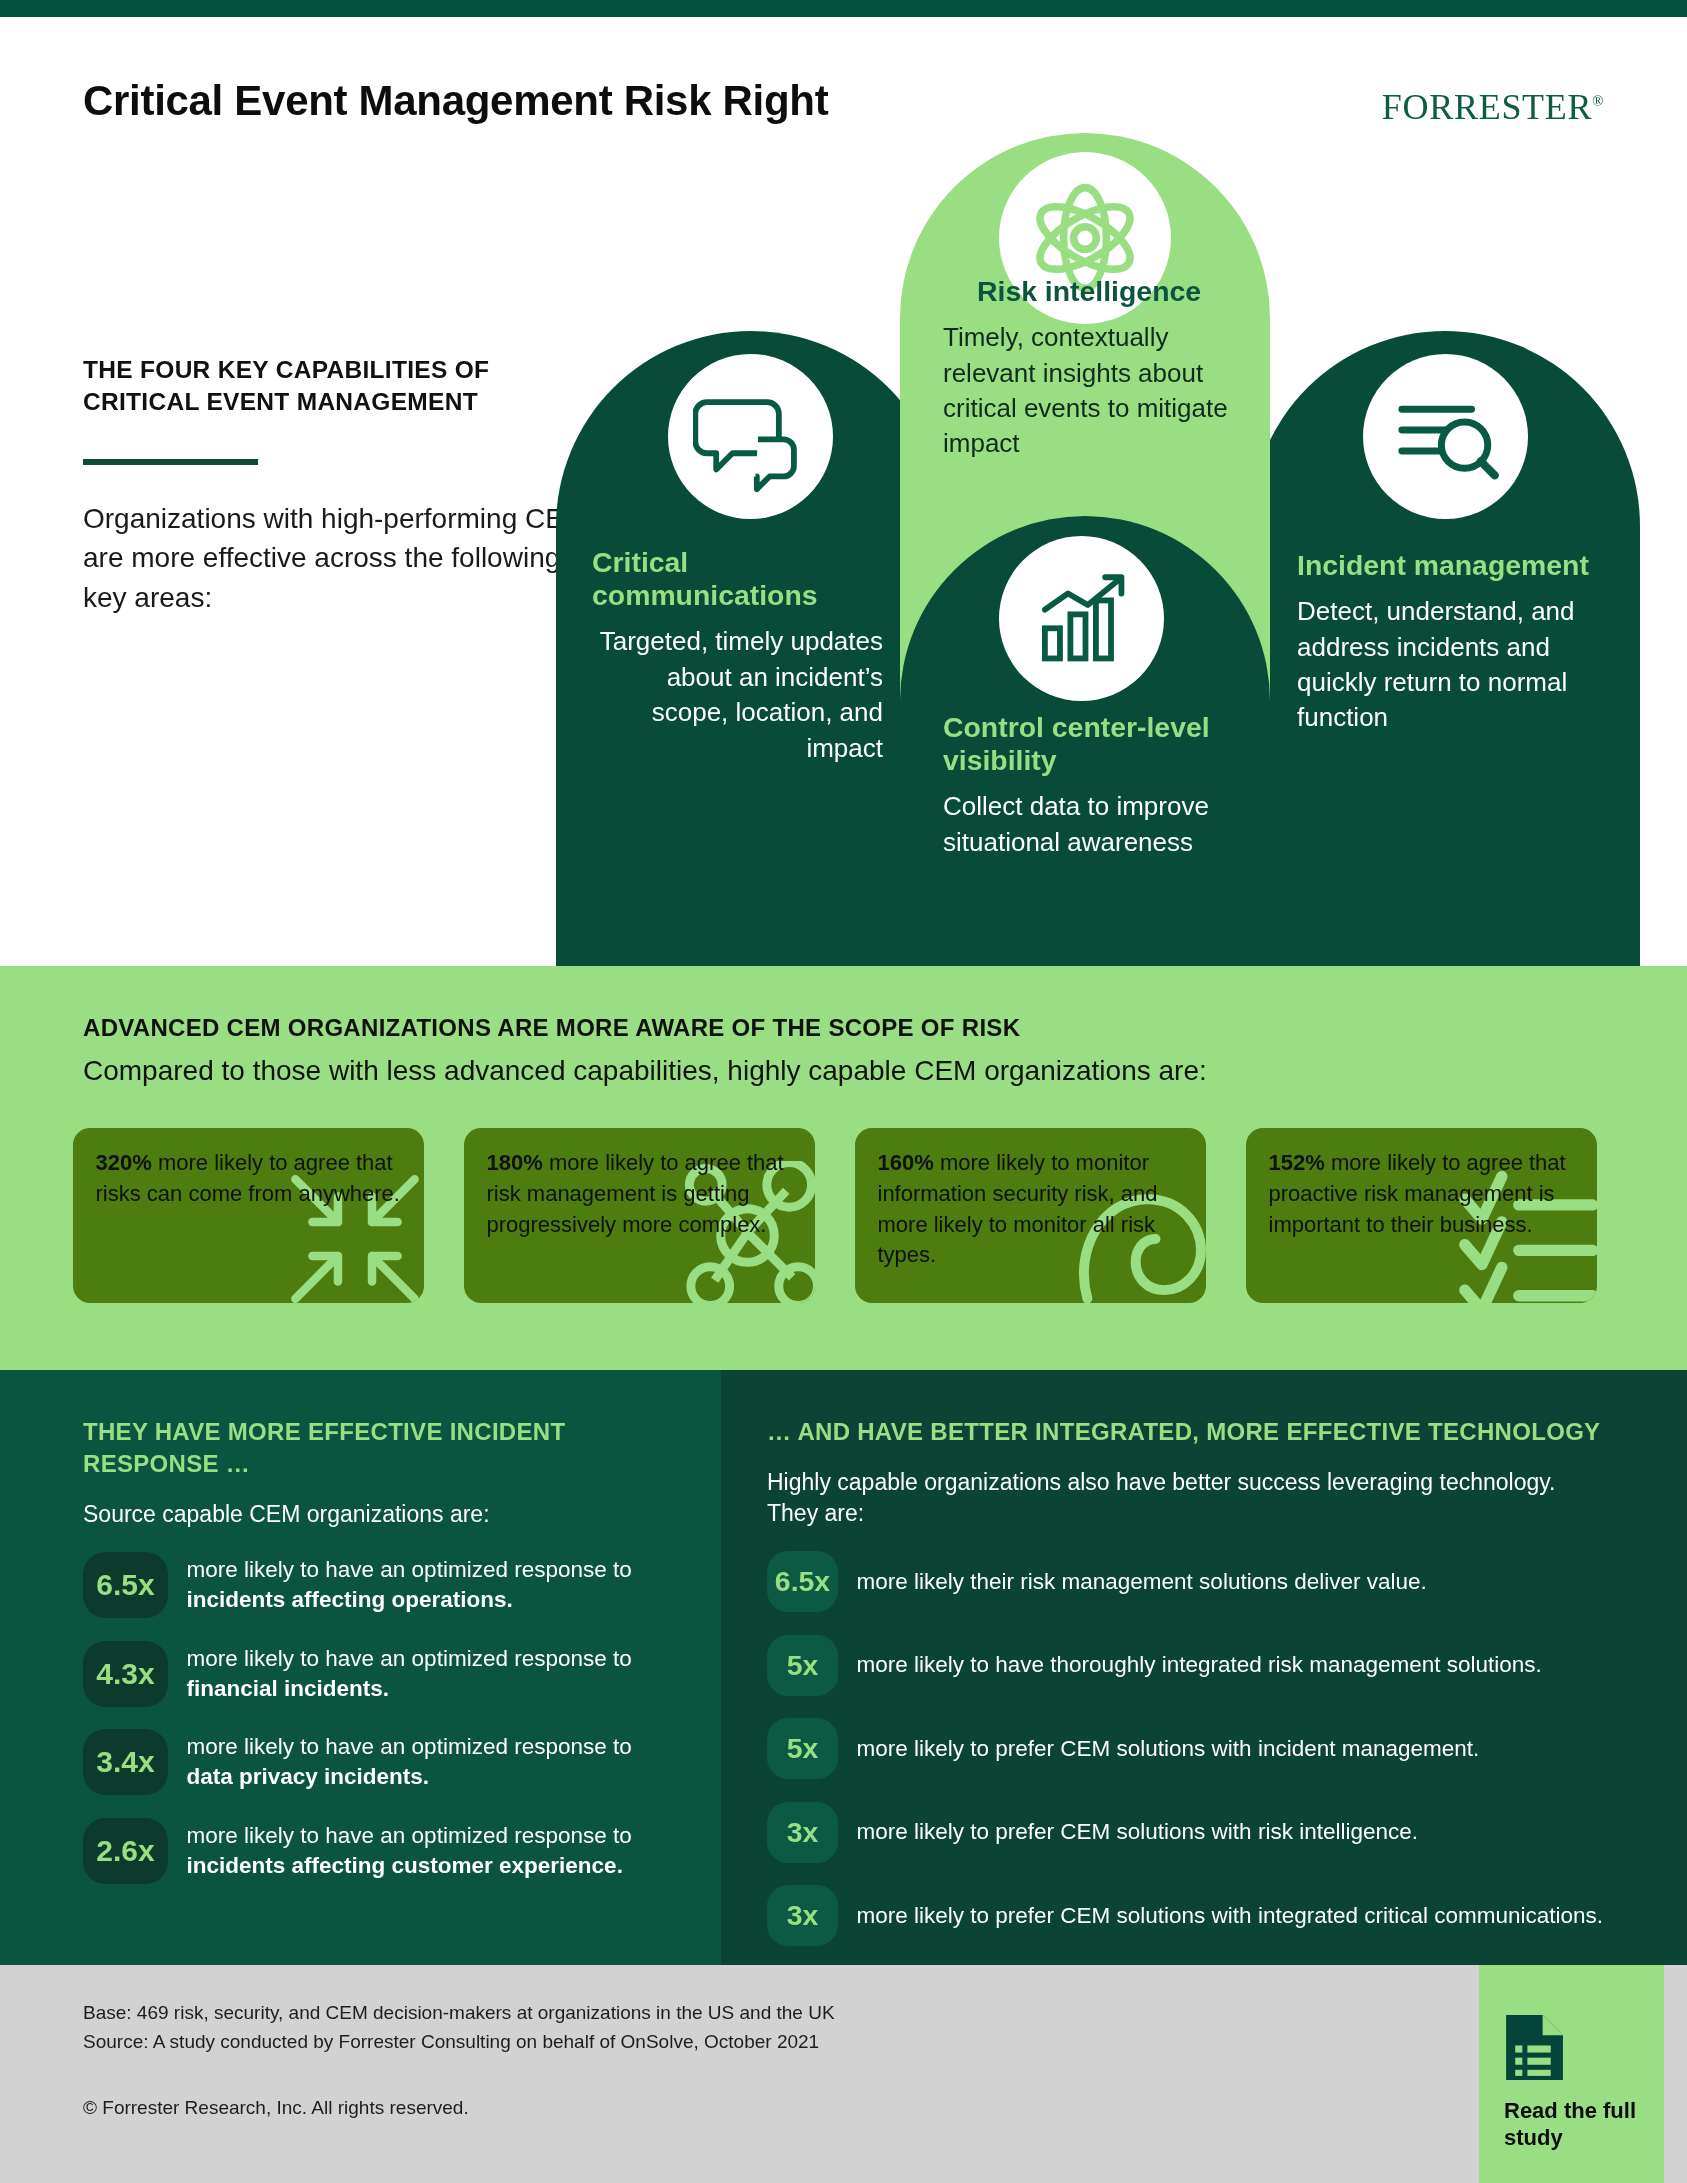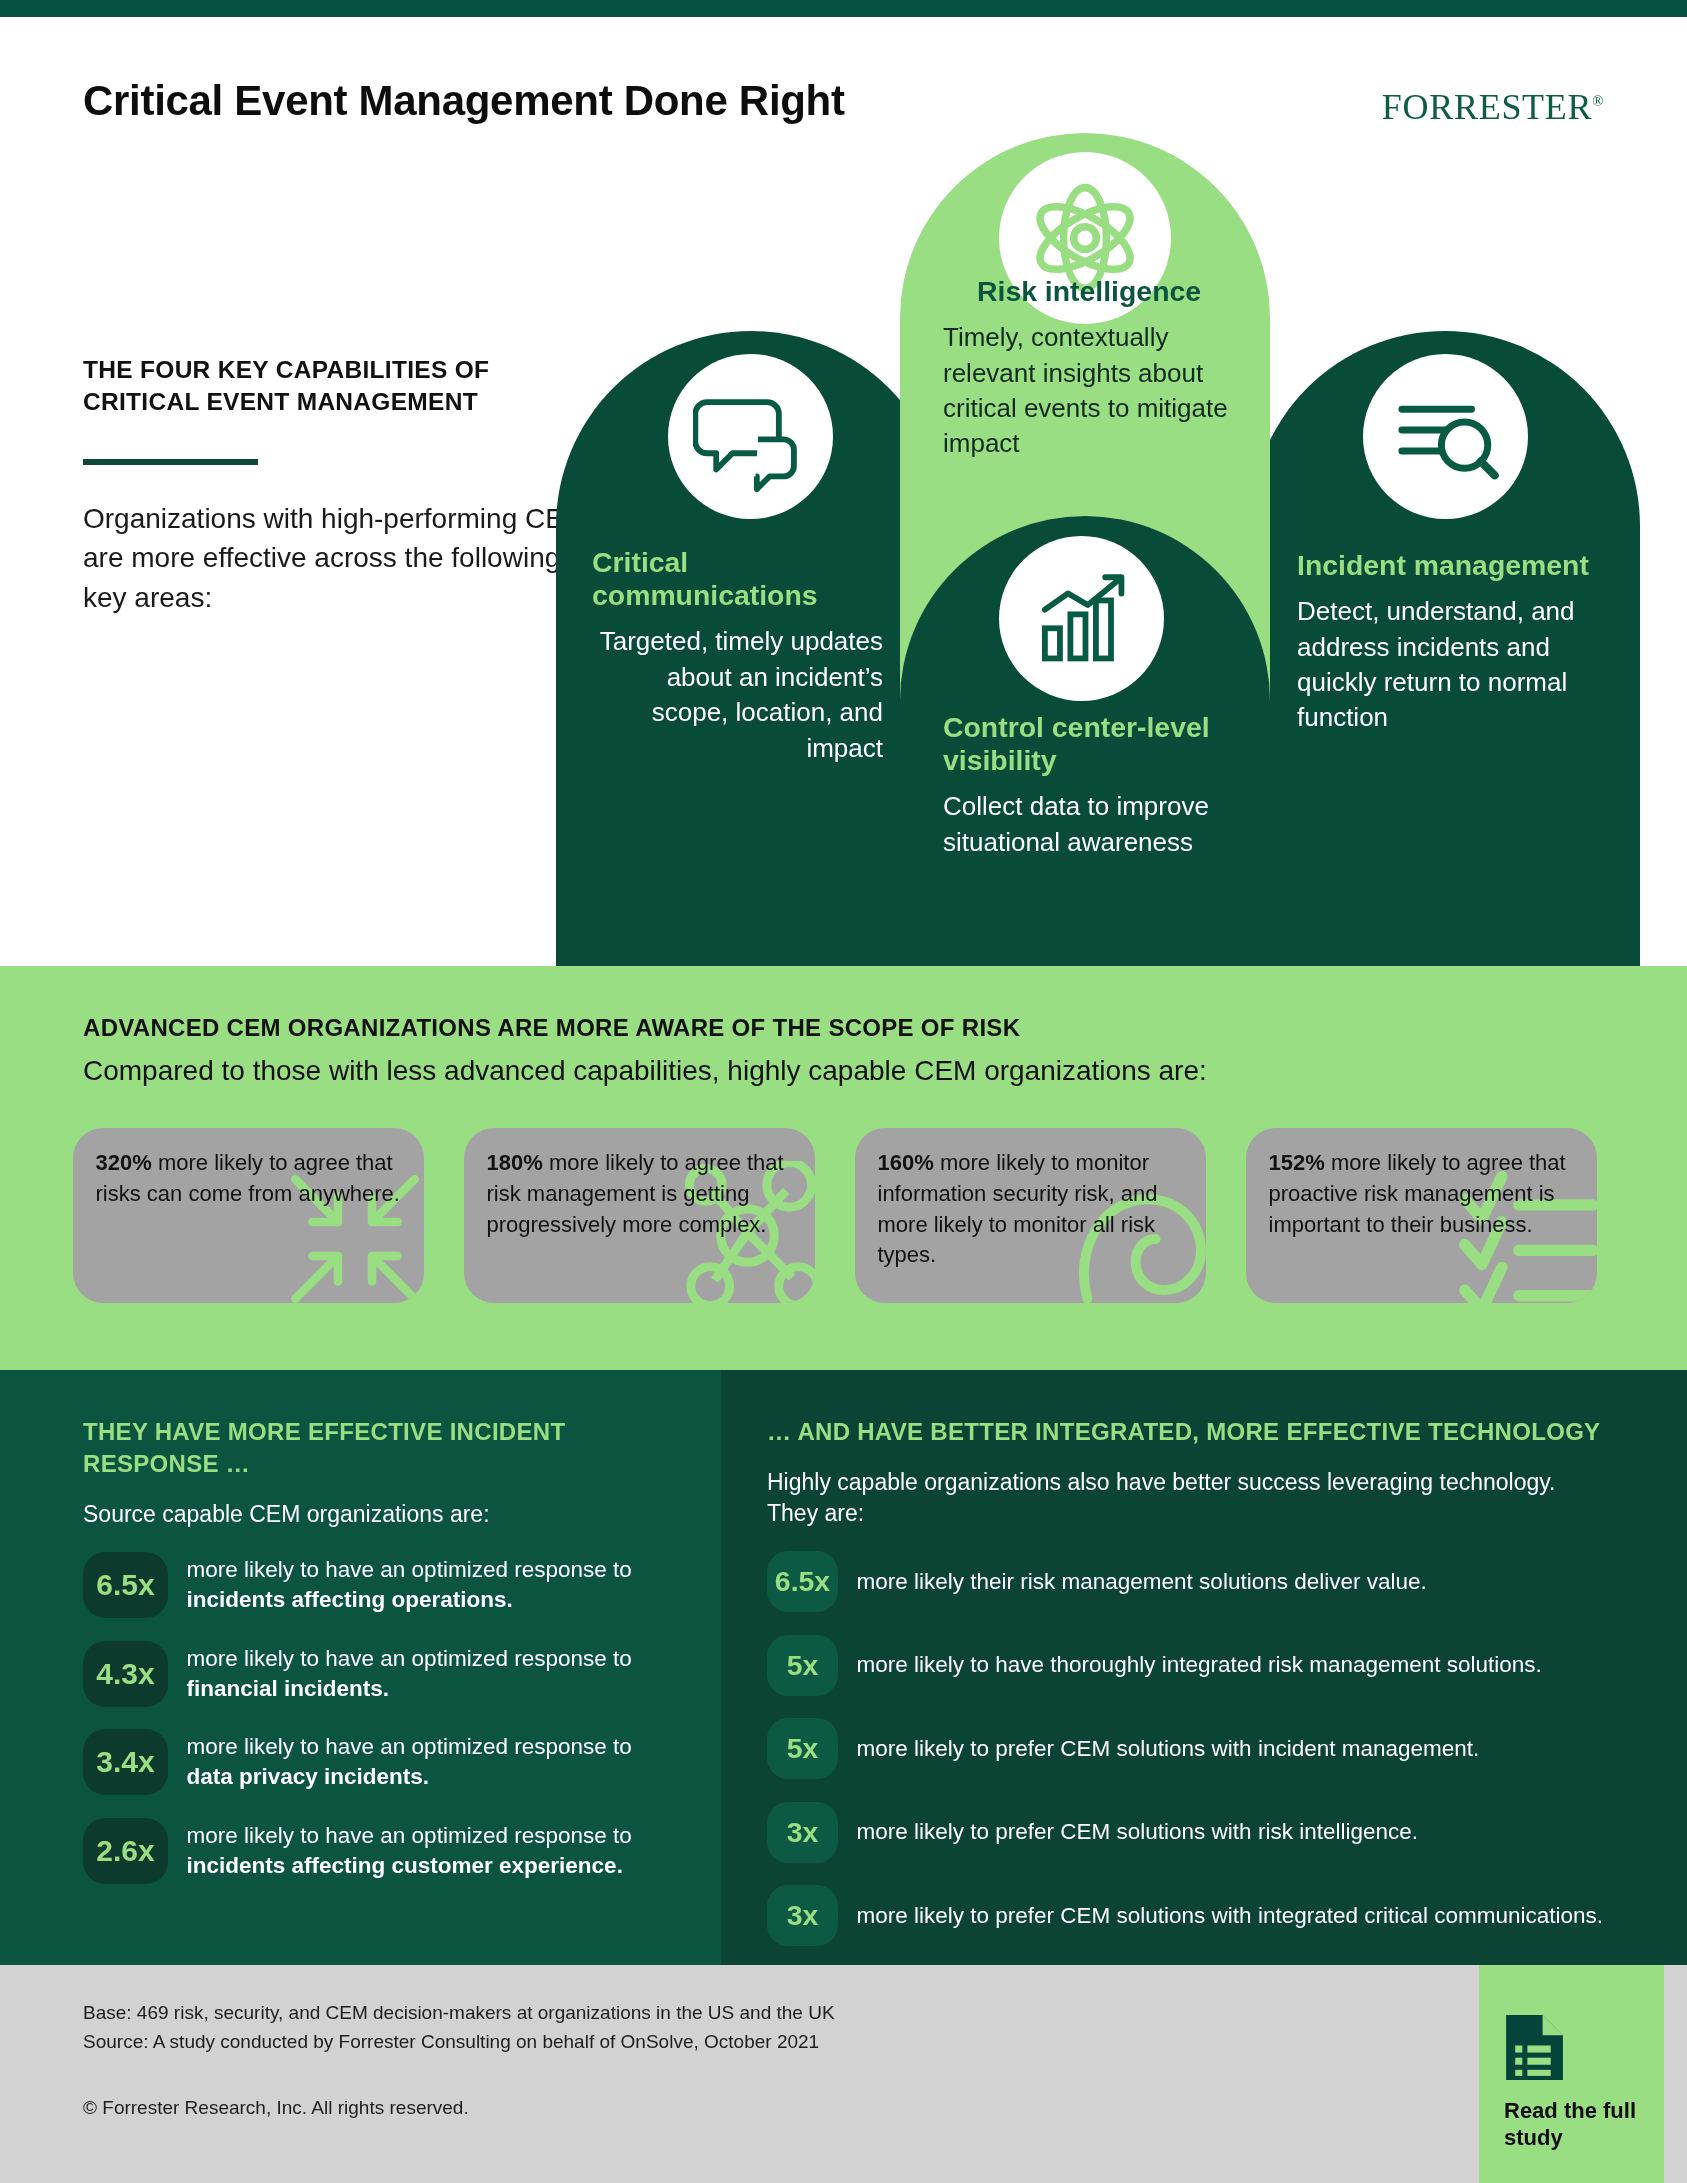--- a/index.html
+++ b/index.html
@@ -114,21 +114,21 @@
     position: absolute; top: 1014px; left: 83px;
     font-size: 24px; font-weight: bold; color: #111; letter-spacing: 0.3px;
   }
   .band-sub {
     position: absolute; top: 1055px; left: 83px;
     font-size: 28px; color: #111;
   }
   .cards { position: absolute; top: 1128px; left: 73px; width: 1542px; display: flex; gap: 40px; }
   .stat-card {
     position: relative; width: 351px; height: 175px;
-    background: #a3a3a3; border-radius: 30px;
+    background: #4d7c0f; border-radius: 17px;
     padding: 20px 22.5px; overflow: hidden;
   }
   .stat-text {
     position: relative; z-index: 2;
     font-size: 22px; line-height: 1.4; color: #111;
   }
   .stat-text b { font-weight: bold; }
   .card-deco { position: absolute; right: -6.6px; bottom: -6.6px; z-index: 1; opacity: 1; }
 
   
@@ -177,21 +177,21 @@
   .cta-label {
     margin-top: 14.6px; font-size: 22px; font-weight: bold; color: #0d0d0d; line-height: 1.24;
   }
 </style>
 </head>
 <body>
 
 <div class="top-bar"></div>
 
 <div class="header">
-  <div class="title">Critical Event Management Done Right</div>
+  <div class="title">Critical Event Management Risk Right</div>
 </div>
 <div class="logo"><span>FORRESTER</span><span class="reg">®</span></div>
 
 <div class="left-col">
   <div class="eyebrow">THE FOUR KEY CAPABILITIES OF CRITICAL EVENT MANAGEMENT</div>
   <div class="rule"></div>
   <div class="lead">Organizations with high-performing CEM are more effective across the following key areas:</div>
 </div>
 
 <div class="stage">

